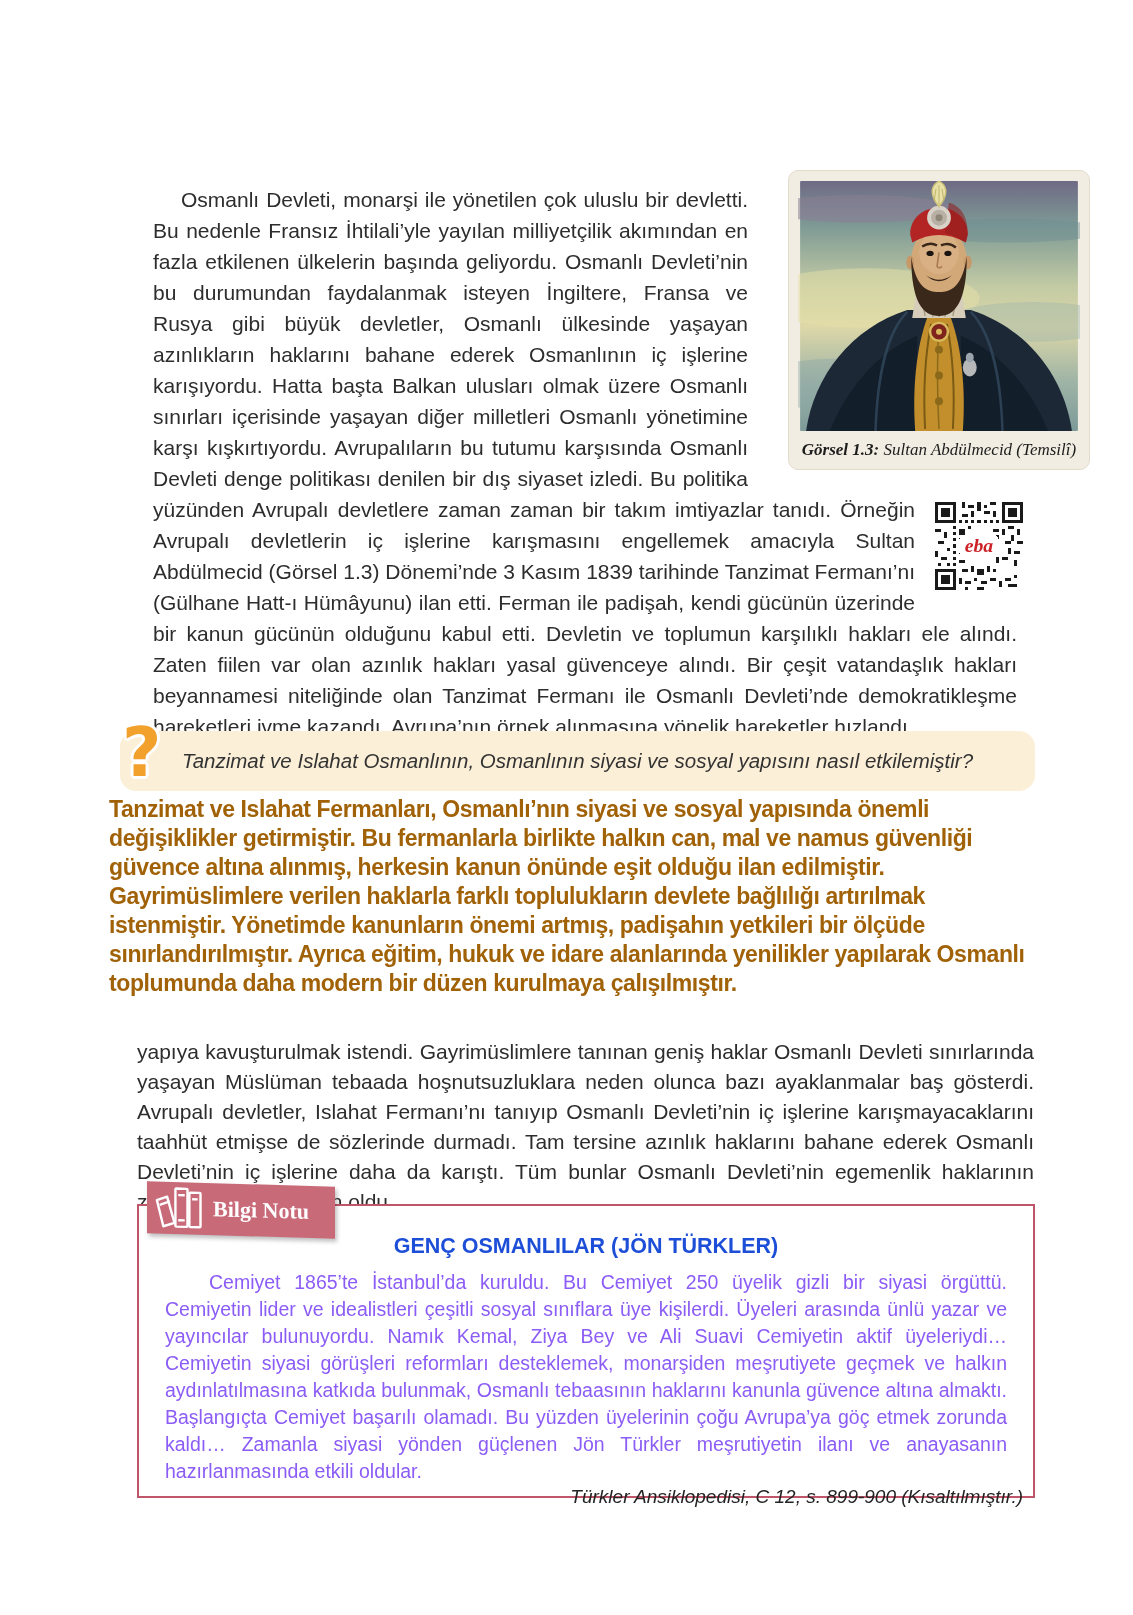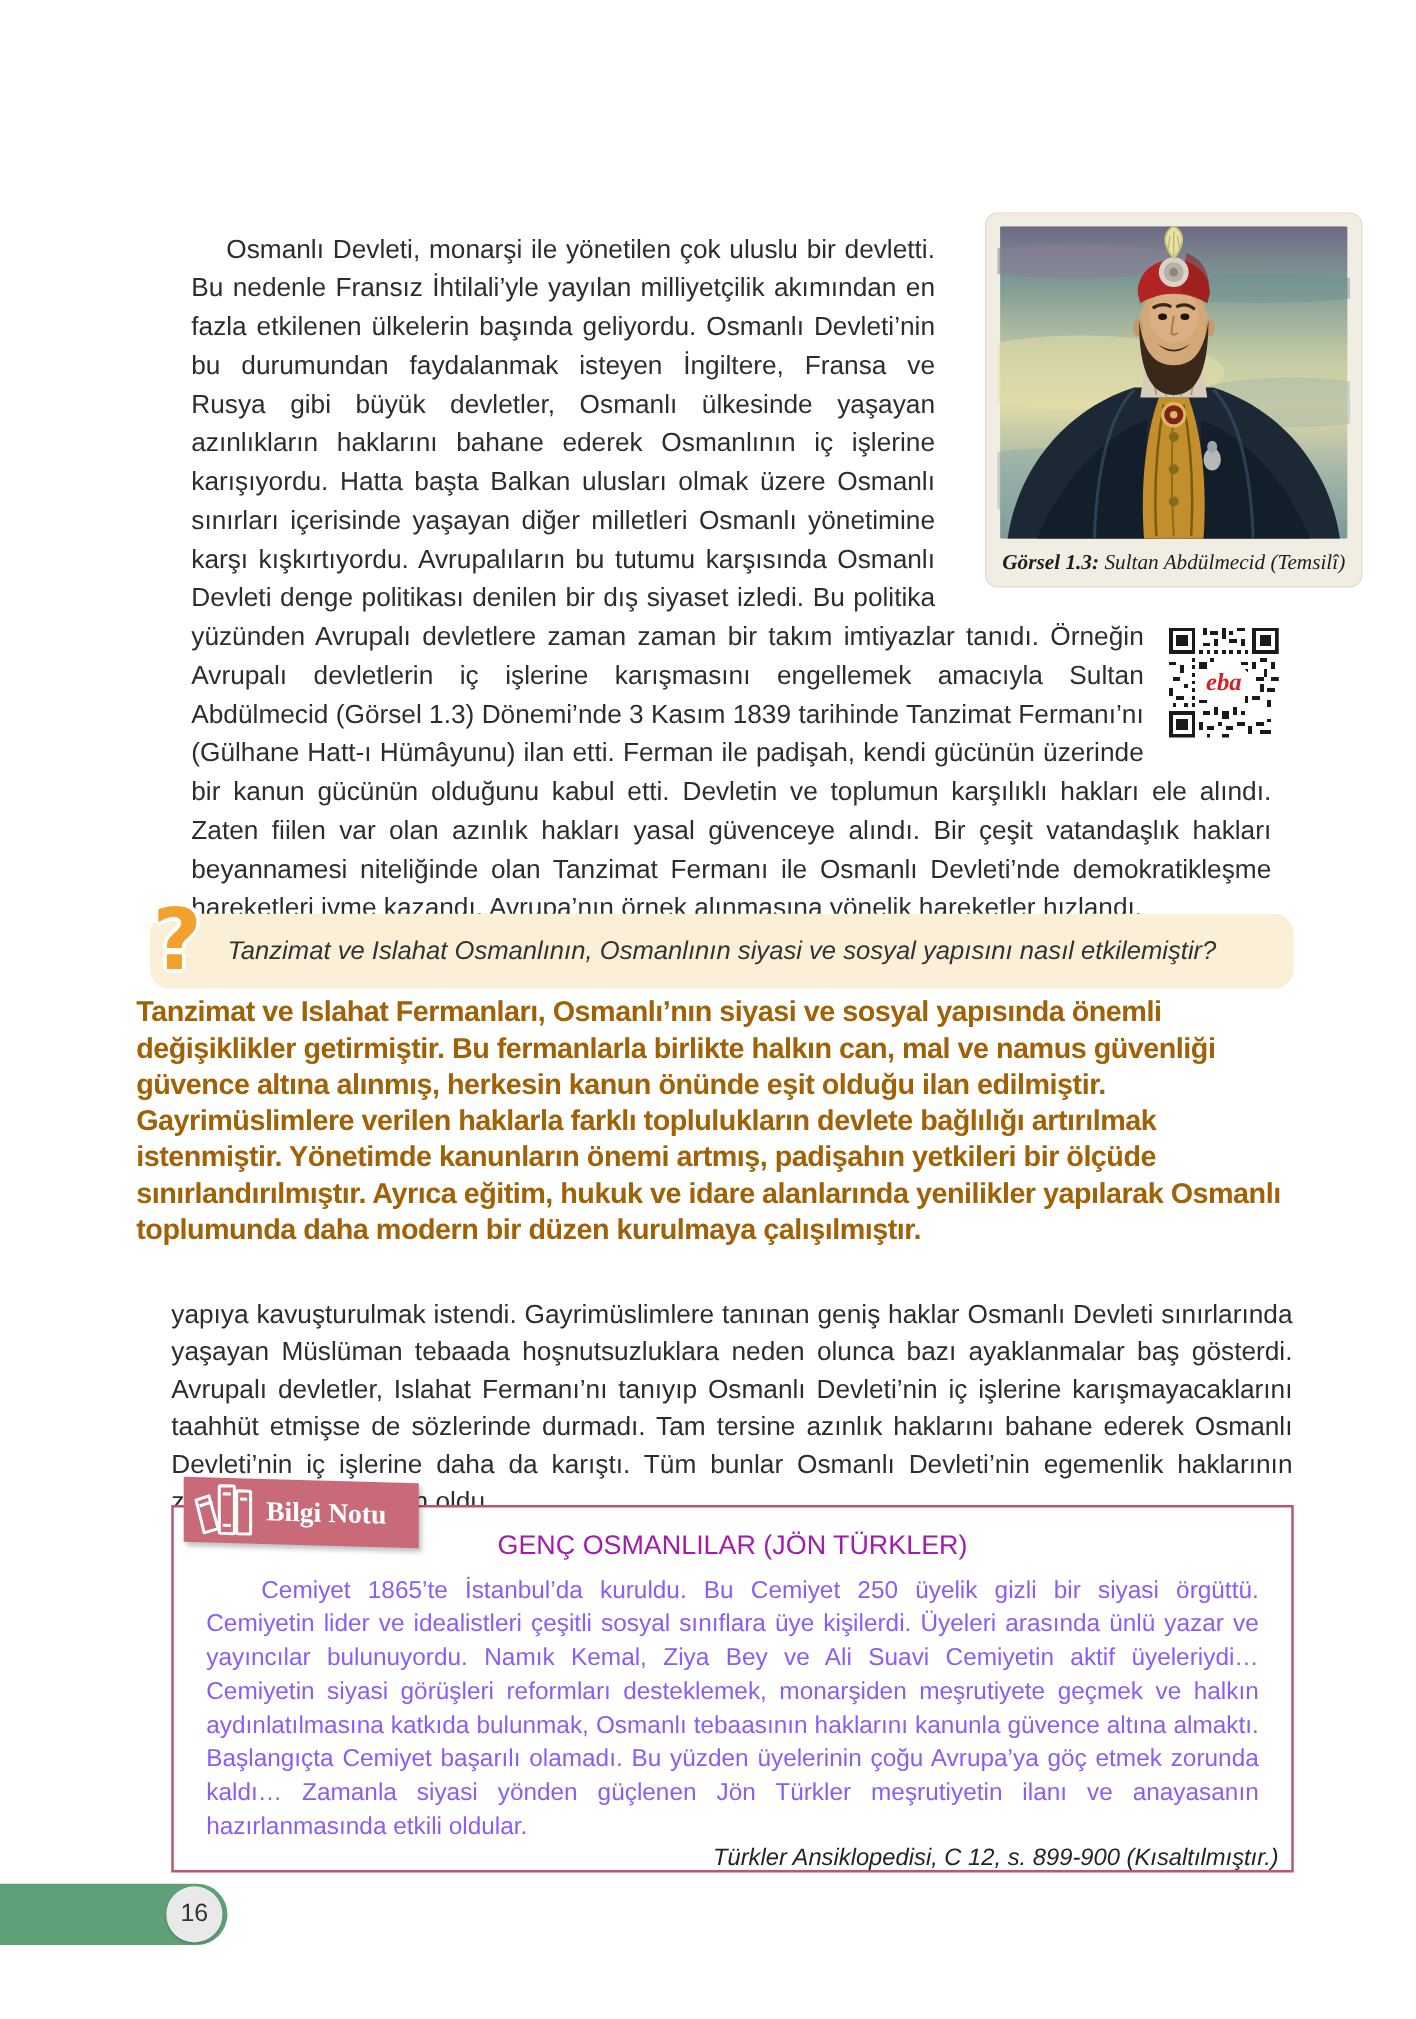--- a/index.html
+++ b/index.html
@@ -60,21 +60,21 @@
     border:2px solid #bf5569;box-sizing:border-box;background:#fff;
   }
   .info-label{
     position:absolute;top:-22px;left:8px;height:52px;
     background:#c96a79;color:#fff;padding:0 26px 0 66px;
     font-family:"Liberation Serif",serif;font-weight:bold;font-size:22px;line-height:52px;
     transform:skewY(1.6deg);box-shadow:2px 3px 4px rgba(0,0,0,0.25);
   }
   .info-label svg{position:absolute;left:8px;top:-4px;width:52px;height:56px;}
   .info-title{
-    margin:18px 0 10px;text-align:center;font-weight:normal;font-size:21.5px;color:#a21caf;
+    margin:28px 0 10px;text-align:center;font-weight:bold;font-size:21.5px;color:#1d4ed8;
   }
   .info-body{
     margin:0 26px;font-size:19.5px;line-height:27px;text-align:justify;text-indent:44px;color:#8b5cf6;
   }
   .info-source{
     margin:1px 10px 0 0;text-align:right;font-style:italic;font-size:19px;color:#242424;
   }
   
   .page-pill{
     position:absolute;top:1507px;left:0;width:182px;height:49px;
@@ -274,17 +274,14 @@
           <path d="M40,20 L46,20"></path>
         </g>
       </svg>
       <span>Bilgi Notu</span>
     </div>
     <div class="info-title">GENÇ OSMANLILAR (JÖN TÜRKLER)</div>
     <p class="info-body">Cemiyet 1865’te İstanbul’da kuruldu. Bu Cemiyet 250 üyelik gizli bir siyasi örgüttü. Cemiyetin lider ve idealistleri çeşitli sosyal sınıflara üye kişilerdi. Üyeleri arasında ünlü yazar ve yayıncılar bulunuyordu. Namık Kemal, Ziya Bey ve Ali Suavi Cemiyetin aktif üyeleriydi… Cemiyetin siyasi görüşleri reformları desteklemek, monarşiden meşrutiyete geçmek ve halkın aydınlatılmasına katkıda bulunmak, Osmanlı tebaasının haklarını kanunla güvence altına almaktı. Başlangıçta Cemiyet başarılı olamadı. Bu yüzden üyelerinin çoğu Avrupa’ya göç etmek zorunda kaldı… Zamanla siyasi yönden güçlenen Jön Türkler meşrutiyetin ilanı ve anayasanın hazırlanmasında etkili oldular.</p>
     <div class="info-source">Türkler Ansiklopedisi, C 12, s. 899-900 (Kısaltılmıştır.)</div>
   </div>
 
-  <div class="page-pill">
-    <div class="page-circle">16</div>
-  </div>
 
 </div>
 
 </body></html>

